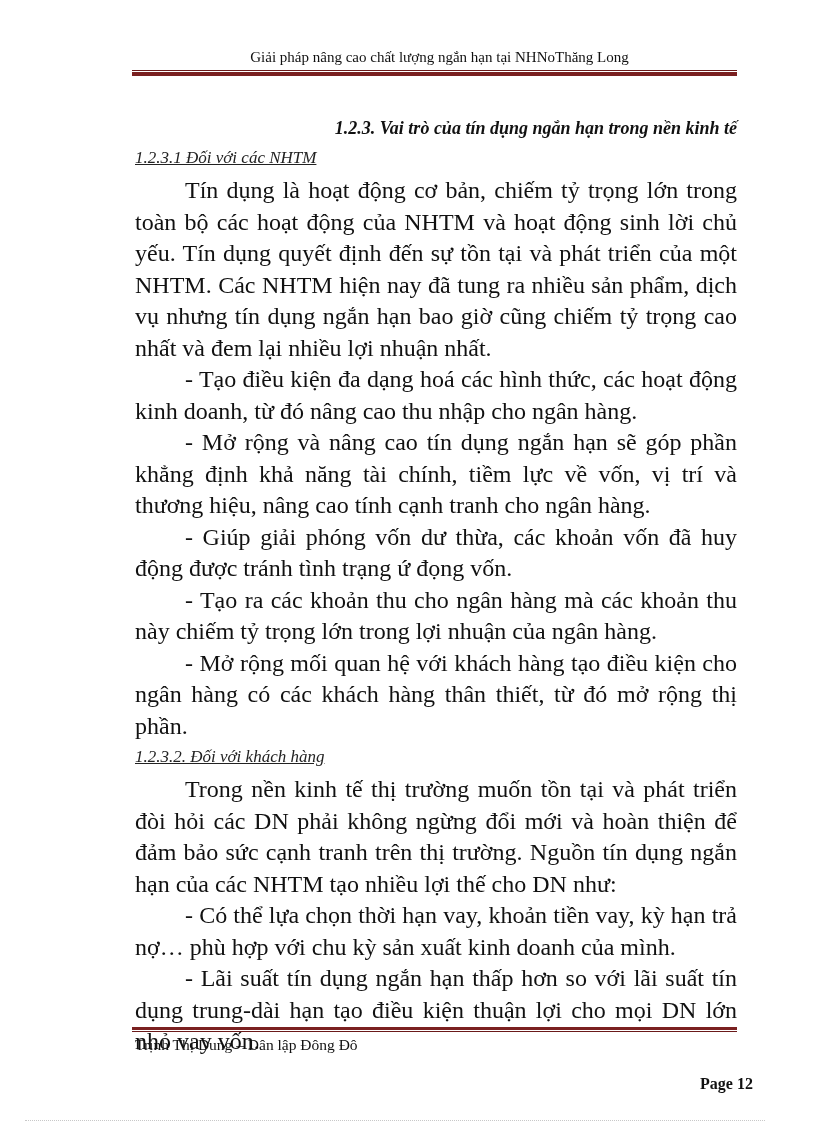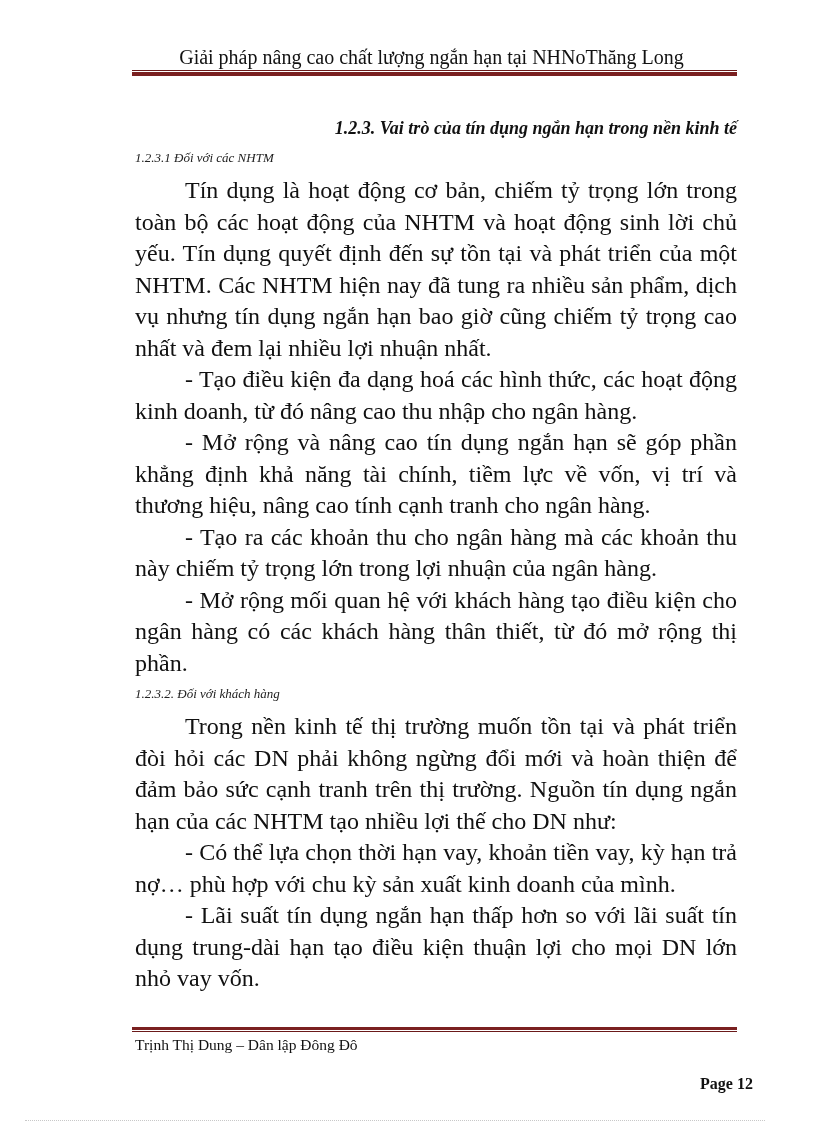--- a/index.html
+++ b/index.html
@@ -1,29 +1,29 @@
 <!DOCTYPE html>
 <html><head>
   <meta charset="utf-8">
   <style>
     html, body { margin: 0; padding: 0; background: #ffffff; }
     body { width: 816px; height: 1123px; position: relative; overflow: hidden;
            font-family: "Liberation Serif", "DejaVu Serif", serif; color: #111; }
-    .header-title { position: absolute; left: 128px; width: 607px; top: 46px;
-                    text-align: center; font-size: 20px; line-height: 22px; }
+    .header-title { position: absolute; left: 136px; width: 607px; top: 46px;
+                    text-align: center; font-size: 15px; line-height: 22px; }
     .rule { position: absolute; left: 132px; width: 605px; }
     .rule .thin { height: 1px; background: #6b1a1a; }
     .rule .gap { height: 1px; background: #fff; }
     .rule .thick { height: 4px; background: #7a2020; }
     .header-rule { top: 70px; }
     .footer-rule { top: 1027px; }
     .footer-rule .thick { height: 3px; }
     .content { position: absolute; left: 135px; width: 602px; top: 113px; }
     .h3 { font-weight: bold; font-style: italic; font-size: 18px; line-height: 30px; height: 30px; text-align: right; }
-    .h4 { font-style: italic; font-size: 13px; line-height: 30px; height: 32px; color: #222; }
+    .h4 { font-style: italic; font-size: 17px; line-height: 30px; height: 32px; color: #222; text-decoration: underline; }
     .para { font-size: 24px; line-height: 31.5px; text-align: justify; text-indent: 50px; margin: 0; }
     .footer-left { position: absolute; left: 135px; top: 1036px; font-size: 15.5px; }
     .footer-right { position: absolute; left: 700px; top: 1035px; font-size: 16px; font-weight: bold; margin-top: 40px; }
     .dotted-bottom { position: absolute; left: 25px; width: 740px; top: 1120px; border-top: 1px dotted #c8c8c8; }
   </style>
 </head>
 <body>
 
 <div class="header-title">Giải pháp nâng cao chất lượng ngắn hạn tại NHNoThăng Long</div>
 <div class="rule header-rule">
@@ -31,20 +31,21 @@
     <div class="gap"></div>
     <div class="thick"></div>
 </div>
 
 <div class="content">
   <div class="h3">1.2.3. Vai trò của tín dụng ngắn hạn trong nền kinh tế</div>
   <div class="h4">1.2.3.1 Đối với các NHTM</div>
   <p class="para">Tín dụng là hoạt động cơ bản, chiếm tỷ trọng lớn trong toàn bộ các hoạt động của NHTM và hoạt động sinh lời chủ yếu. Tín dụng quyết định đến sự tồn tại và phát triển của một NHTM. Các NHTM hiện nay đã tung ra nhiều sản phẩm, dịch vụ nhưng tín dụng ngắn hạn bao giờ cũng chiếm tỷ trọng cao nhất và đem lại nhiều lợi nhuận nhất.</p>
   <p class="para">- Tạo điều kiện đa dạng hoá các hình thức, các hoạt động kinh doanh, từ đó nâng cao thu nhập cho ngân hàng.</p>
   <p class="para">- Mở rộng và nâng cao tín dụng ngắn hạn sẽ góp phần khẳng định khả năng tài chính, tiềm lực về vốn, vị trí và  thương hiệu, nâng cao tính cạnh tranh cho ngân hàng.</p>
+  <p class="para">- Giúp giải phóng vốn dư thừa, các khoản vốn đã huy động được tránh tình trạng ứ đọng vốn.</p>
   <p class="para">- Tạo ra các khoản thu cho ngân hàng mà các khoản thu này chiếm tỷ trọng lớn trong lợi nhuận của ngân hàng.</p>
   <p class="para">- Mở rộng mối quan hệ với khách hàng tạo điều kiện cho ngân hàng có các khách hàng thân thiết, từ đó mở rộng thị phần.</p>
   <div class="h4">1.2.3.2. Đối với khách hàng</div>
   <p class="para">Trong nền kinh tế thị trường muốn tồn tại và phát triển đòi hỏi các DN phải không ngừng đổi mới và hoàn thiện để đảm bảo sức cạnh tranh trên thị trường. Nguồn tín dụng ngắn hạn của các NHTM tạo nhiều lợi thế cho DN như:</p>
   <p class="para">- Có thể lựa chọn thời hạn vay, khoản tiền vay, kỳ hạn trả nợ… phù hợp với chu kỳ sản xuất kinh doanh của mình.</p>
   <p class="para">- Lãi suất tín dụng ngắn hạn thấp hơn so với lãi suất tín dụng trung-dài hạn tạo điều kiện thuận lợi cho mọi DN lớn nhỏ vay vốn.</p>
 </div>
 
 <div class="rule footer-rule">
   <div class="thick"></div>

